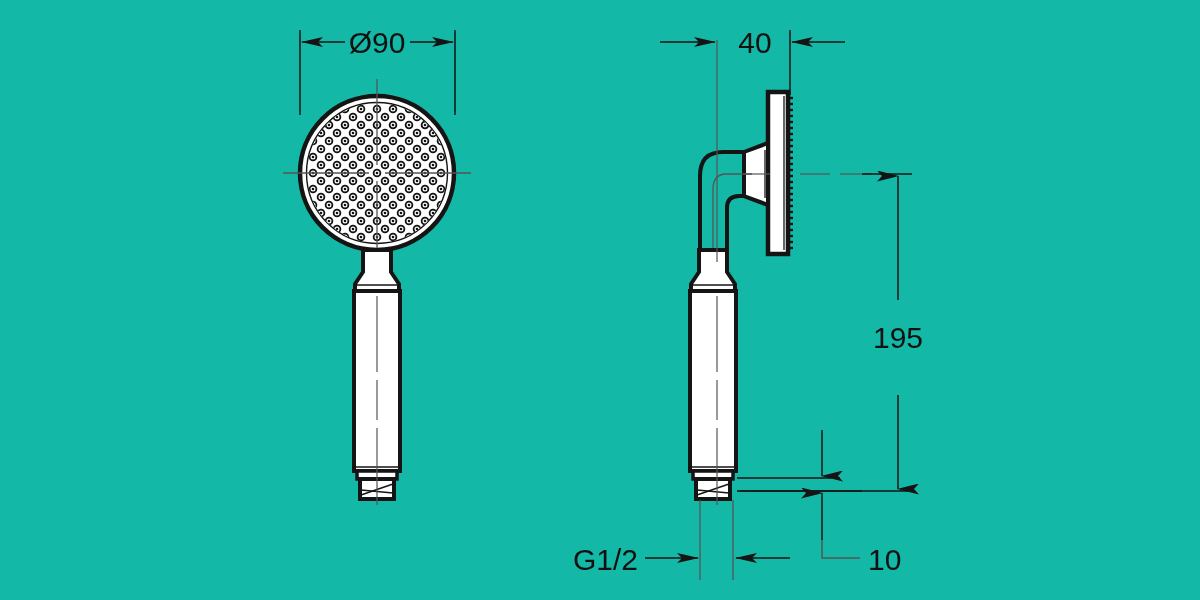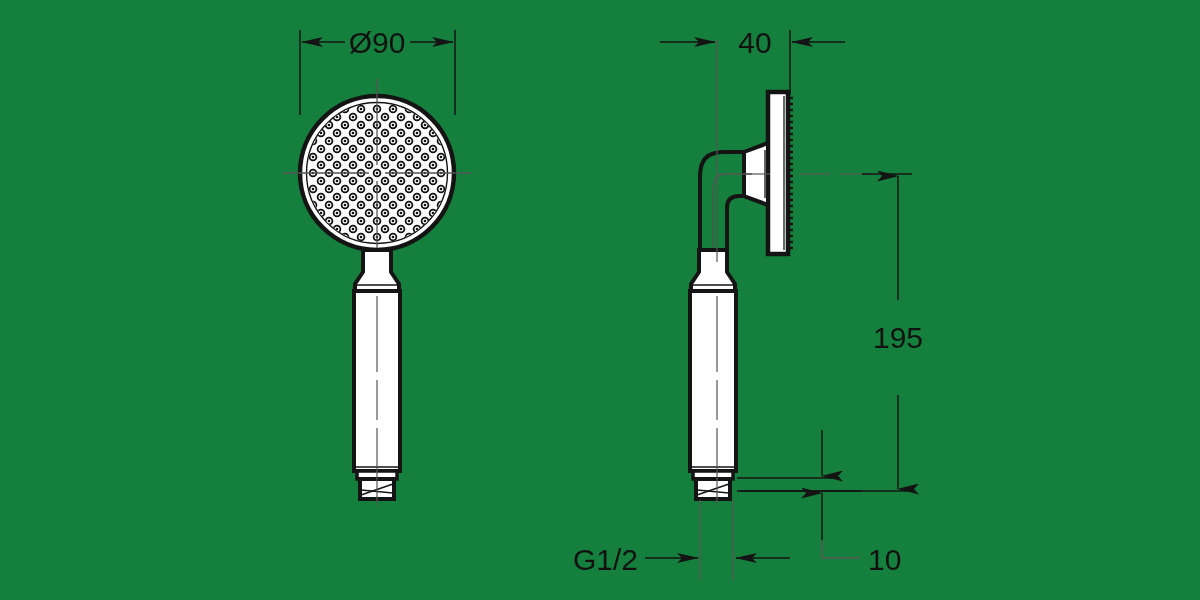--- a/index.html
+++ b/index.html
@@ -7,21 +7,21 @@
     padding: 0;
     background: #ffffff;
   }
   body {
     font-family: "Liberation Sans", sans-serif;
   }
   #drawing-root {
     position: relative;
     width: 1200px;
     height: 600px;
-    background: #15803d;
+    background: #14b8a6;
     overflow: hidden;
   }
   svg.sheet {
     display: block;
     width: 1200px;
     height: 600px;
   }
   .dimtext {
     font-family: "Liberation Sans", sans-serif;
     font-size: 30px;

